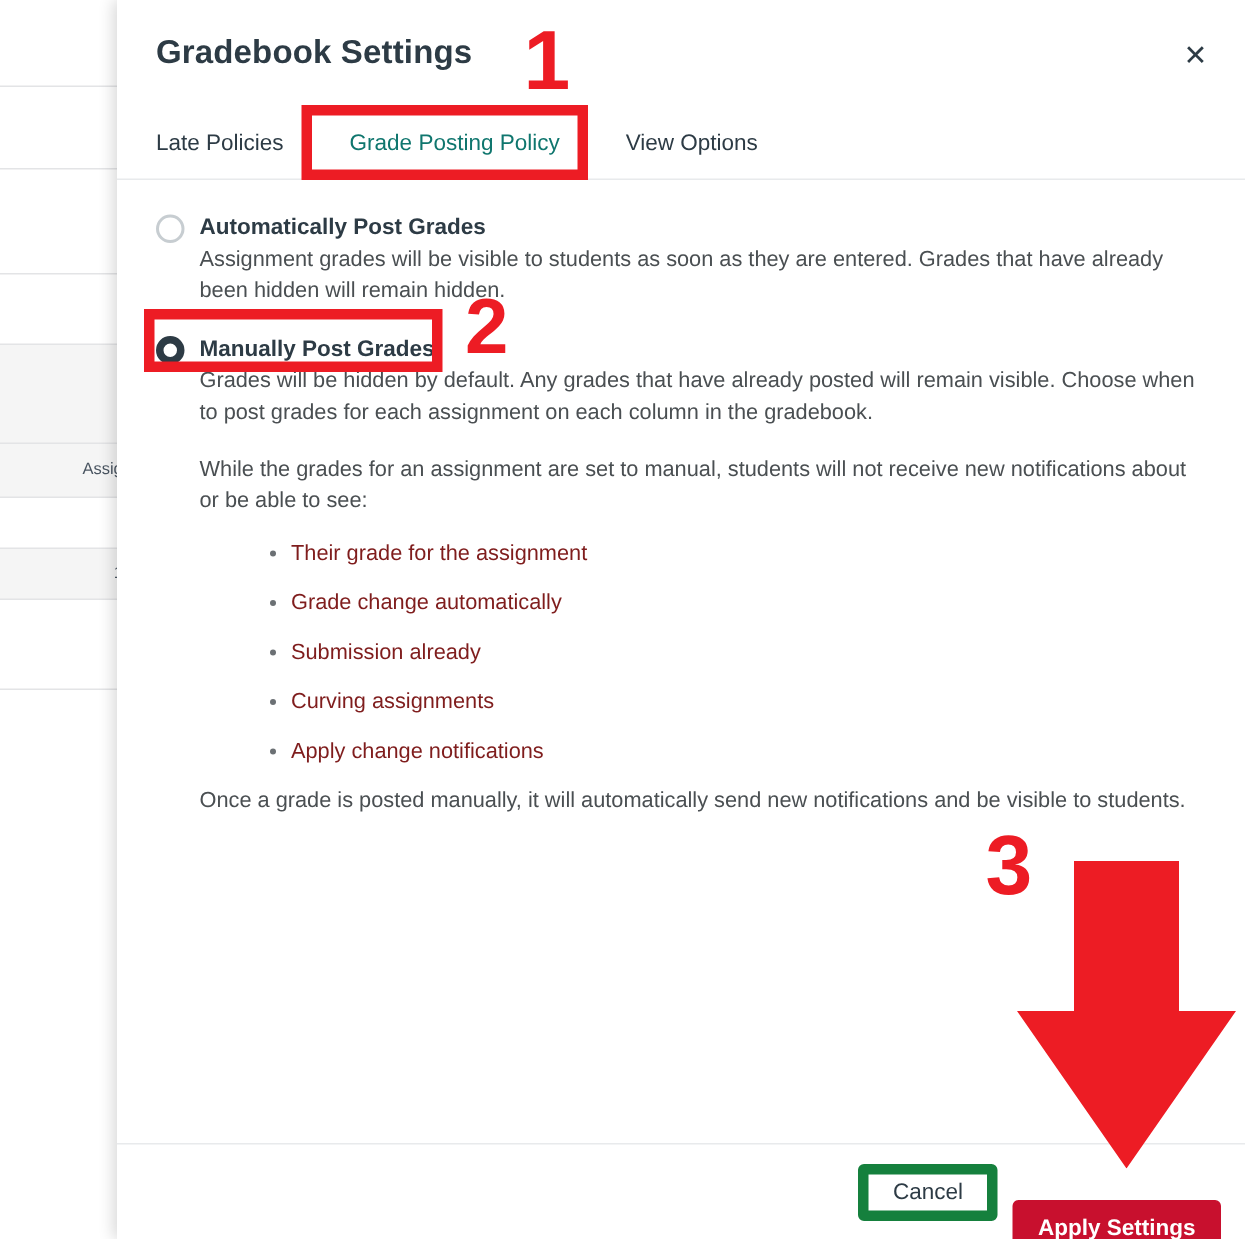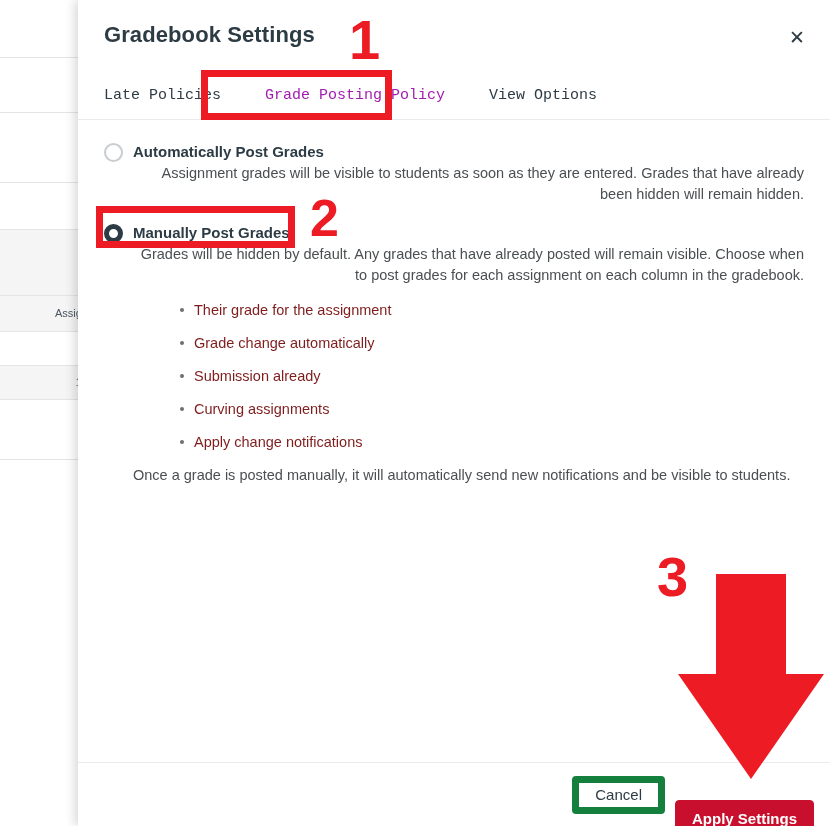--- a/index.html
+++ b/index.html
@@ -99,34 +99,34 @@
   }
   .tab {
     display: flex;
     align-items: center;
     padding: 0 22px;
     font-size: 15px;
     color: #2d3b45;
     cursor: pointer;
     border: none;
     background: transparent;
-    font-family: Liberation Mono, monospace;
+    font-family: Liberation Sans, sans-serif;
     white-space: nowrap;
   }
   .tab:first-child { padding-left: 0; }
-  .tab.active { color: #a21caf; }
+  .tab.active { color: #0f766e; }
 
   
   #modal-body {
     padding: 22px 26px 0 26px;
     height: 690px;
     overflow: hidden;
   }
 
-  .option-block { position: relative; text-align: right; }
+  .option-block { position: relative; }
   .option-head {
     display: flex;
     align-items: flex-start;
     gap: 10px;
   }
   .radio {
     flex: 0 0 auto;
     width: 19px;
     height: 19px;
     border-radius: 50%;
@@ -289,20 +289,21 @@
     </div>
 
     <div class="option-block" id="manual-block">
       <div class="option-head">
         <span class="radio on"></span>
         <span class="option-label">Manually Post Grades</span>
       </div>
       <div class="option-desc">Grades will be hidden by default. Any grades that have already posted will remain visible. Choose when to post grades for each assignment on each column in the gradebook.</div>
     </div>
 
+    <div class="body-para">While the grades for an assignment are set to manual, students will not receive new notifications about or be able to see:</div>
 
     <ul id="restrict-list">
       <li>Their grade for the assignment</li>
       <li>Grade change automatically</li>
       <li>Submission already</li>
       <li>Curving assignments</li>
       <li>Apply change notifications</li>
     </ul>
 
     <div class="body-para" style="margin-top:4px;">Once a grade is posted manually, it will automatically send new notifications and be visible to students.</div>

